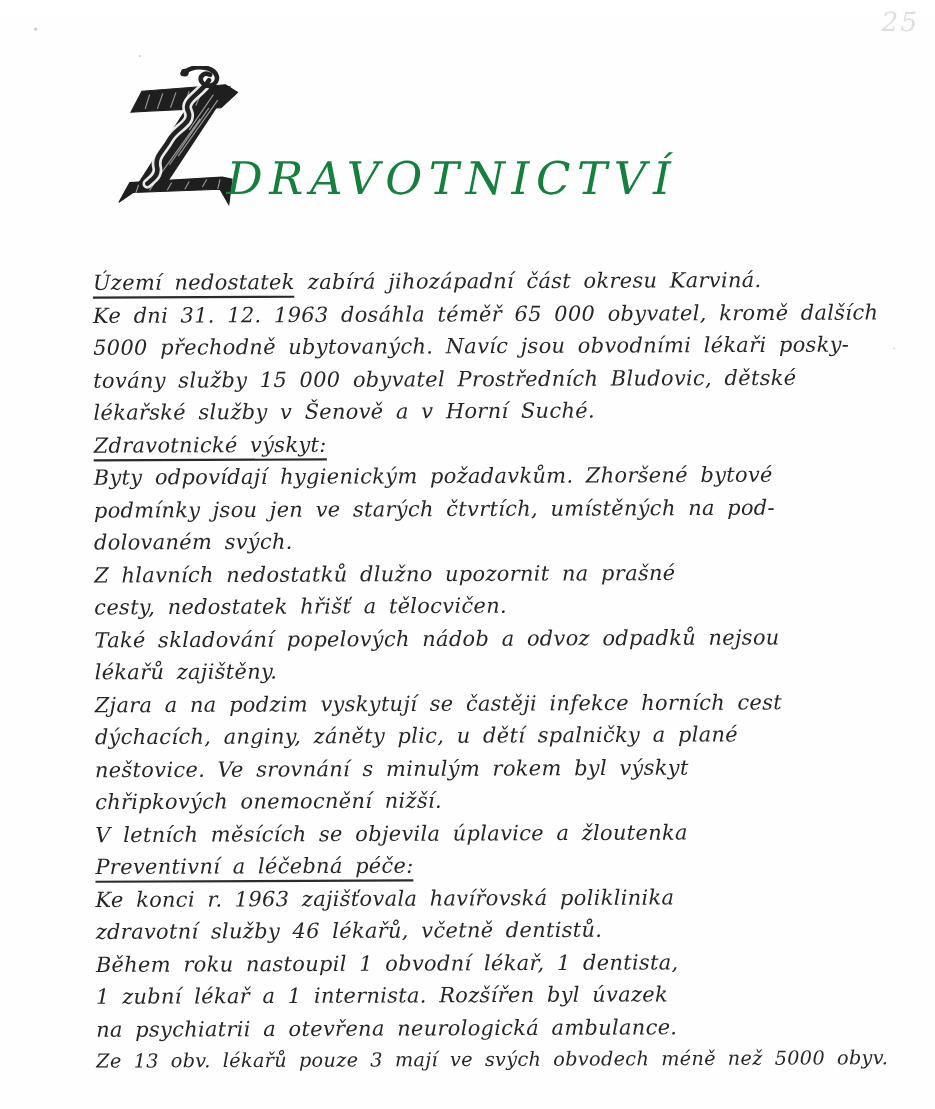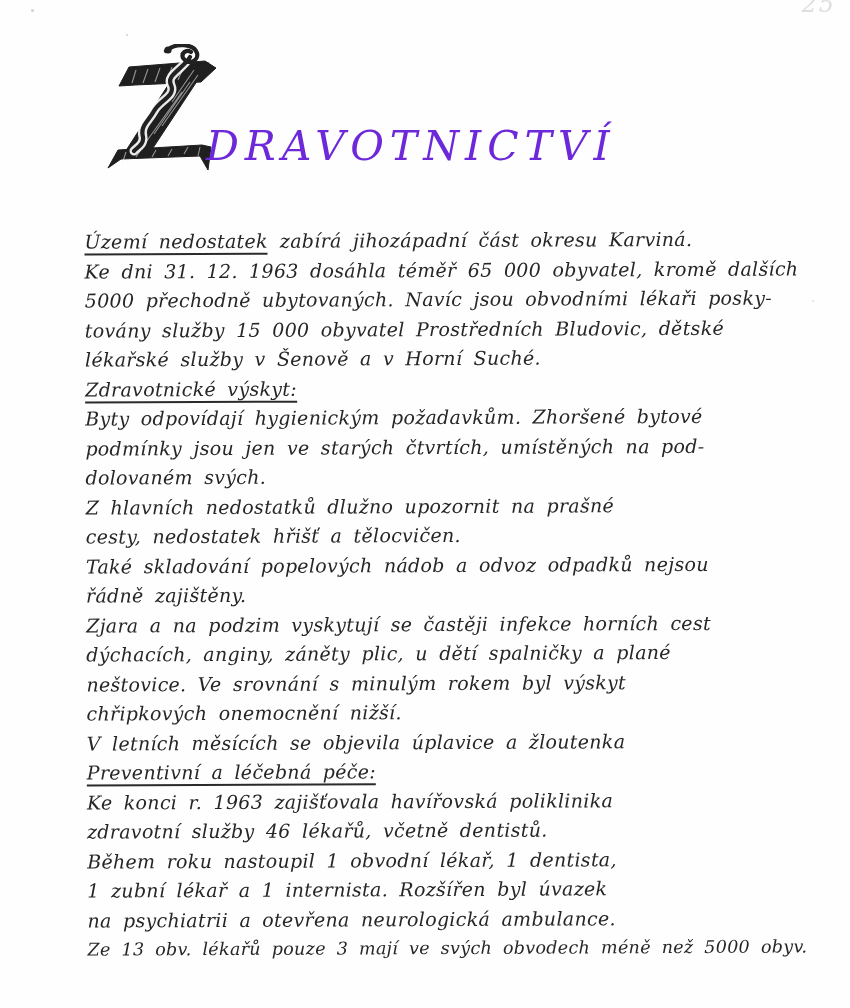--- a/index.html
+++ b/index.html
@@ -3,21 +3,21 @@
 <meta charset="utf-8">
 <style>
   html,body{margin:0;padding:0;}
   body{
     width:850px;height:1008px;
     background:#ffffff;
     position:relative;
     overflow:hidden;
     font-family:"DejaVu Serif", serif;
   }
-  .page{position:absolute;inset:0;background:#fefefe;}
+  .page{position:absolute;inset:0;background:#fefefe;margin-top:16px;}
   
   .pagemark{
     position:absolute;top:-10px;right:14px;
     font-size:24px;color:#dedede;font-style:italic;
     letter-spacing:2px;
   }
   .speck{position:absolute;background:#cfcfcf;border-radius:50%;}
   .sp1{left:31px;top:9px;width:3px;height:3px;}
   .sp2{left:126px;top:34px;width:2px;height:2px;}
   .sp3{left:812px;top:300px;width:2px;height:2px;background:#e2e2e2;}
@@ -25,21 +25,21 @@
   
   .initial{
     position:absolute;left:106px;top:44px;
     width:116px;height:136px;
   }
   
   .title{
     position:absolute;left:206px;top:122px;
     font-size:41px;font-style:italic;
     letter-spacing:6px;
-    color:#6d28d9;
+    color:#15803d;
     white-space:nowrap;
   }
 
   
   .text-block{
     position:absolute;left:86px;top:226px;width:720px;
     transform:rotate(-0.25deg);
   }
   .line{
     height:29.5px;line-height:29.5px;
@@ -97,21 +97,21 @@
     <div class="line"><span>5000 přechodně ubytovaných. Navíc jsou obvodními lékaři posky-</span></div>
     <div class="line"><span>továny služby 15 000 obyvatel Prostředních Bludovic, dětské</span></div>
     <div class="line"><span>lékařské služby v Šenově a v Horní Suché.</span></div>
     <div class="line"><span class="h">Zdravotnické výskyt:</span></div>
     <div class="line"><span>Byty odpovídají hygienickým požadavkům. Zhoršené bytové</span></div>
     <div class="line"><span>podmínky jsou jen ve starých čtvrtích, umístěných na pod-</span></div>
     <div class="line"><span>dolovaném svých.</span></div>
     <div class="line"><span>Z hlavních nedostatků dlužno upozornit na prašné</span></div>
     <div class="line"><span>cesty, nedostatek hřišť a tělocvičen.</span></div>
     <div class="line"><span>Také skladování popelových nádob a odvoz odpadků nejsou</span></div>
-    <div class="line"><span>řádně zajištěny.</span></div>
+    <div class="line"><span>lékařů zajištěny.</span></div>
     <div class="line"><span>Zjara a na podzim vyskytují se častěji infekce horních cest</span></div>
     <div class="line"><span>dýchacích, anginy, záněty plic, u dětí spalničky a plané</span></div>
     <div class="line"><span>neštovice. Ve srovnání s minulým rokem byl výskyt</span></div>
     <div class="line"><span>chřipkových onemocnění nižší.</span></div>
     <div class="line"><span>V letních měsících se objevila úplavice a žloutenka</span></div>
     <div class="line"><span class="h">Preventivní a léčebná péče:</span></div>
     <div class="line"><span>Ke konci r. 1963 zajišťovala havířovská poliklinika</span></div>
     <div class="line"><span>zdravotní služby 46 lékařů, včetně dentistů.</span></div>
     <div class="line"><span>Během roku nastoupil 1 obvodní lékař, 1 dentista,</span></div>
     <div class="line"><span>1 zubní lékař a 1 internista. Rozšířen byl úvazek</span></div>

